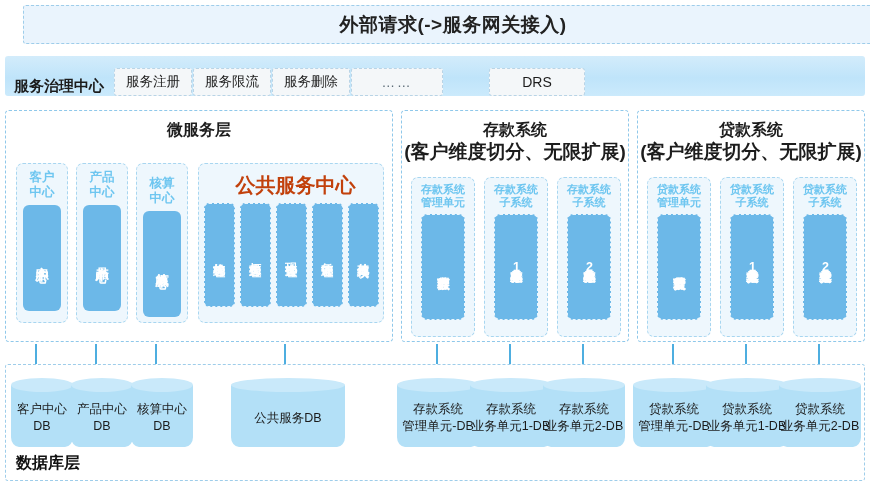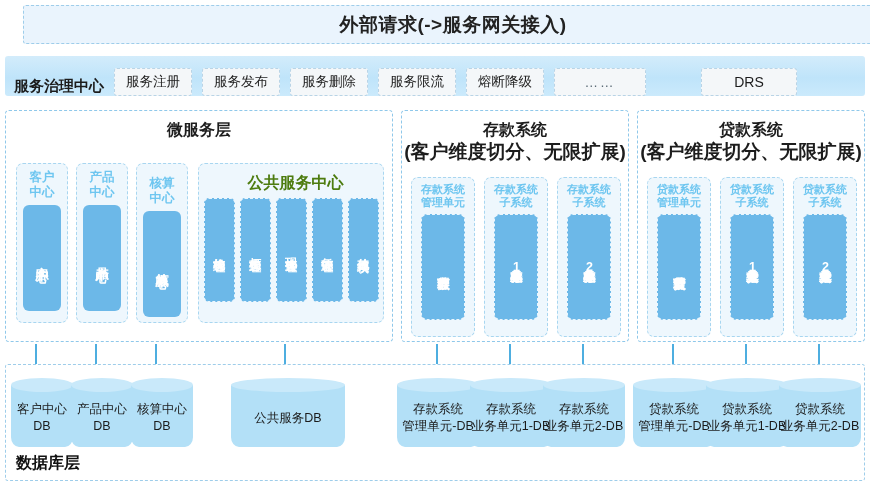--- a/index.html
+++ b/index.html
@@ -21,21 +21,21 @@
 
   
   .gov-bar{
     position:absolute;left:5px;top:56px;width:860px;height:40px;
     background:linear-gradient(180deg,#d3ecfb 0%,#bfe4fa 55%,#cbeafc 100%);
     border-radius:3px;display:flex;align-items:flex-end;box-sizing:border-box;
     padding:0 9px;
   }
   .gov-title{font-size:15px;font-weight:bold;color:#1c1c1c;white-space:nowrap;margin-right:10px;}
   .gov-btn{
-    height:28px;min-width:78px;padding:0 10px;margin-right:10px;
+    height:28px;min-width:78px;padding:0 10px;margin-right:1px;
     background:#f4f7f9;border:1px dashed #b9d4e6;border-radius:3px;
     display:flex;align-items:center;justify-content:center;
     font-size:13.5px;color:#1c1c1c;white-space:nowrap;box-sizing:border-box;
   }
   .gov-btn.dots{letter-spacing:2px;color:#5b6b76;min-width:92px;}
   .gov-btn.drs{min-width:96px;margin-left:45px;font-size:14px;}
 
   
   .mid{position:absolute;left:5px;top:110px;width:860px;height:232px;padding-left:8px;}
   .panel{
@@ -81,21 +81,21 @@
   #u-cust{left:10px;}
   #u-prod{left:70px;}
   #u-acct{left:130px;justify-content:center;}
   .mcol .core{width:38px;height:106px;}
 
   
   #u-pub{
     left:192px;top:52px;width:186px;height:160px;background:#eef7fd;
     border:1px dashed #a8d6f0;
   }
-  #u-pub .unit-label{font-size:16px;color:#4d7c0f;padding-top:9px;margin-left:9px;}
+  #u-pub .unit-label{font-size:20px;color:#c2410c;padding-top:9px;margin-left:9px;}
   .pub-mods{display:flex;gap:5px;margin-top:6px;}
   .pub-mod{
     width:31px;height:104px;background:#6cb8e8;border:1px dashed #e8f5fd;
     border-radius:5px;display:flex;align-items:center;justify-content:center;
     color:#fff;font-weight:bold;box-sizing:border-box;
   }
   .pub-mod .vtext{font-size:12px;}
 
   
   .sysu{width:64px;height:160px;top:66px;}
@@ -137,24 +137,22 @@
 
 <div class="page">
 
   <div class="ext-bar">
     <div class="t">外部请求(-&gt;服务网关接入)</div>
   </div>
 
   <div class="gov-bar">
     <div class="gov-title">服务治理中心</div>
     <div class="gov-btn">服务注册</div>
-    <div class="gov-btn">服务发布</div>
+    <div class="gov-btn">服务限流</div>
     <div class="gov-btn">服务删除</div>
-    <div class="gov-btn">服务限流</div>
-    <div class="gov-btn">熔断降级</div>
     <div class="gov-btn dots">……</div>
     <div class="gov-btn drs">DRS</div>
   </div>
 
   <div class="mid">
 
     <div class="panel" id="panel-micro">
       <div class="panel-title">微服务层</div>
 
       <div class="unit mcol" id="u-cust">

